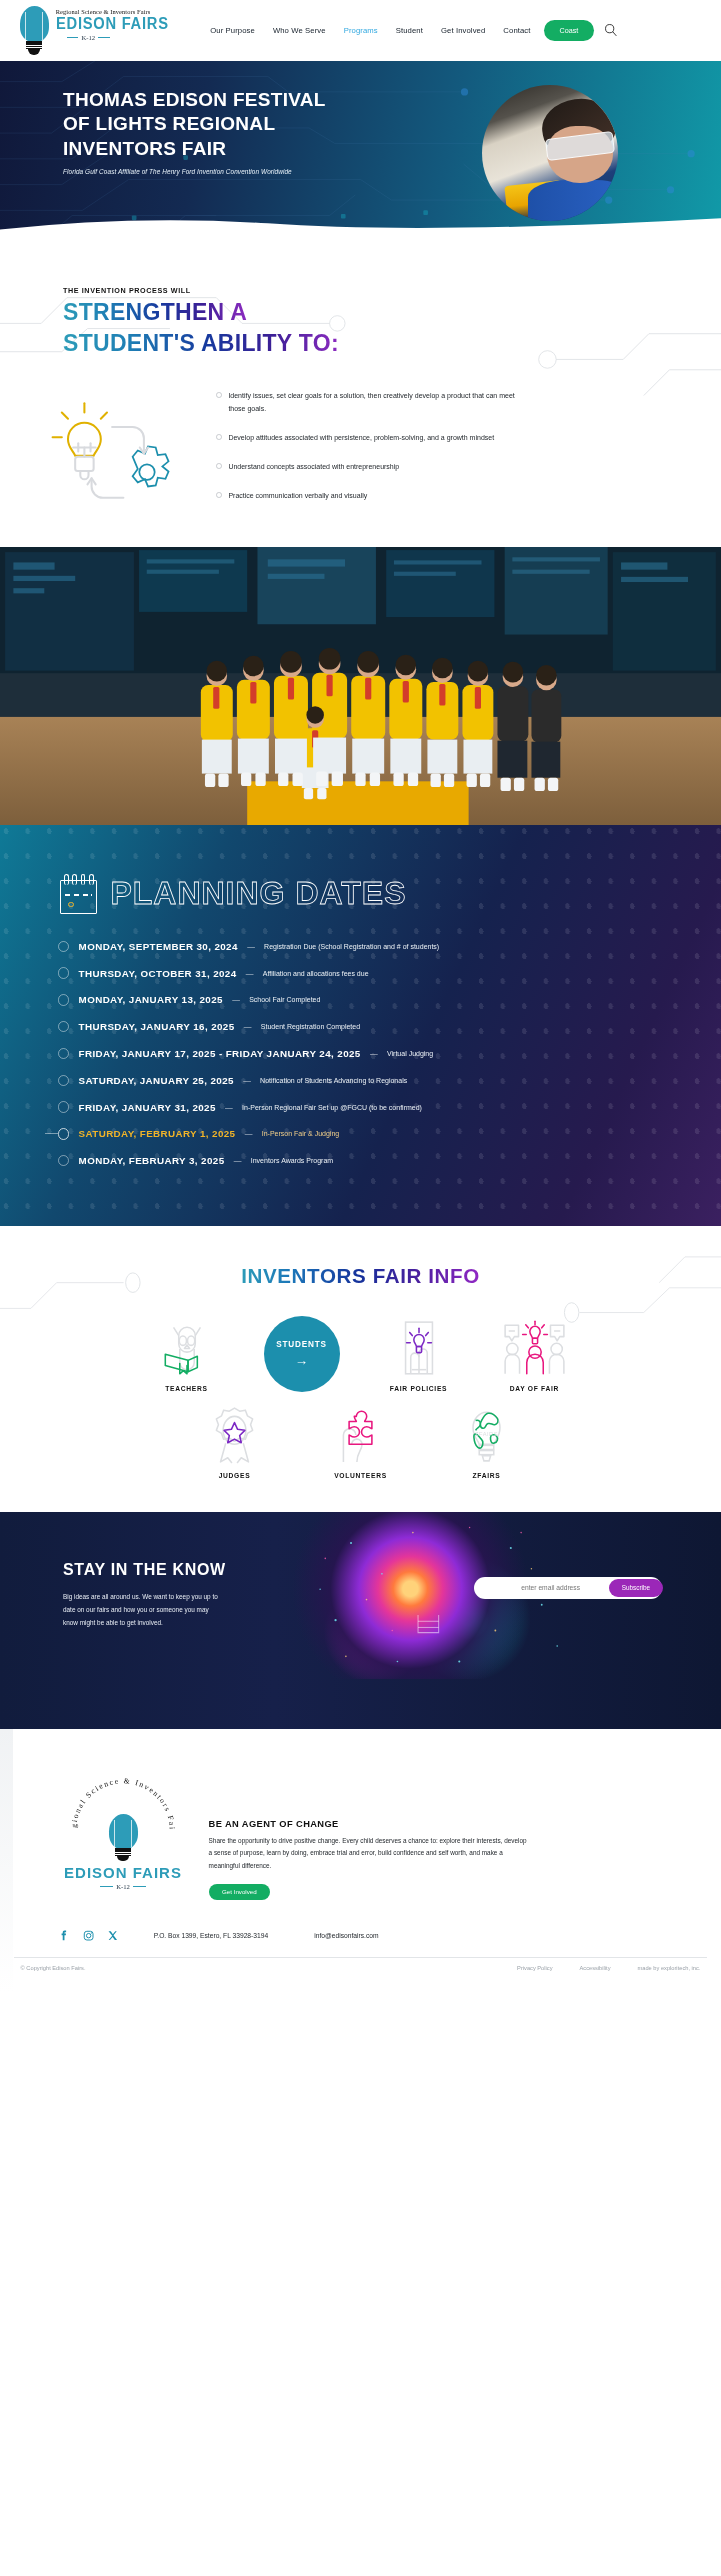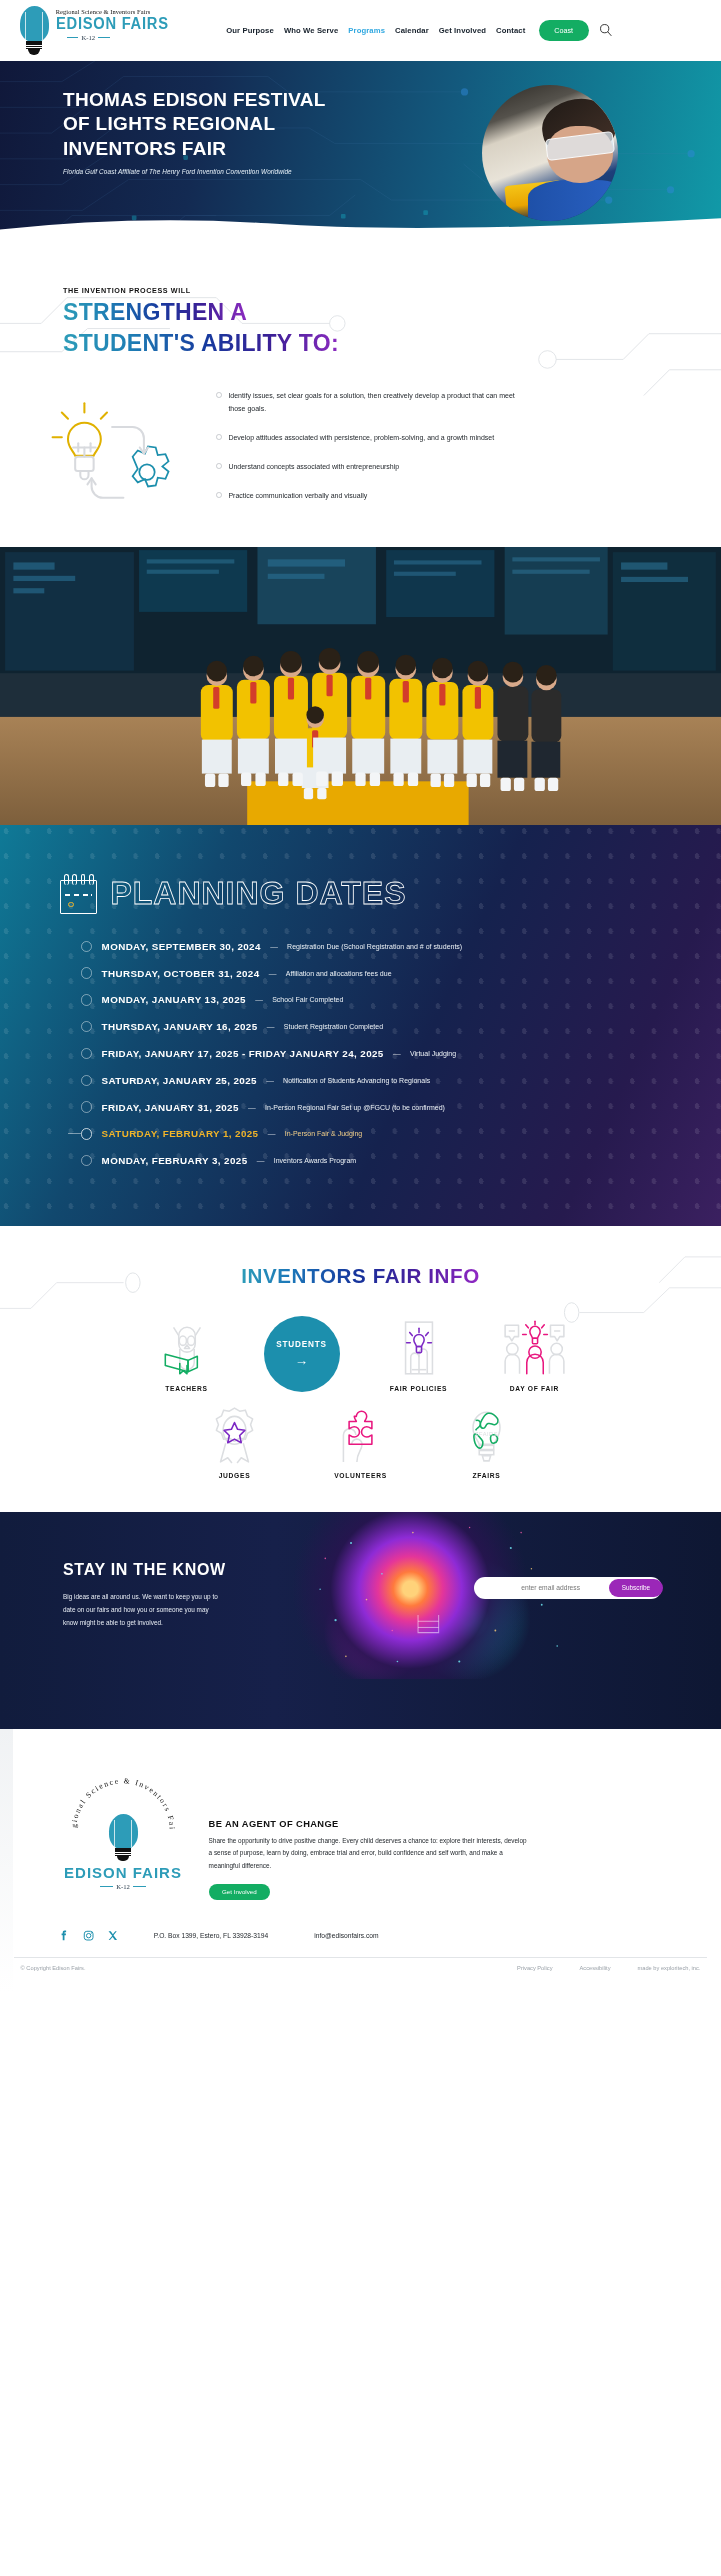--- a/index.html
+++ b/index.html
@@ -43,21 +43,21 @@
   .logo-text .main{
     font-family:"Liberation Sans Narrow","Liberation Sans",sans-serif;
     font-weight:bold; font-size:16px; letter-spacing:0.8px; color:#2d9cb8;
     line-height:1.05; margin-top:0.5px; transform:scaleX(.92); transform-origin:left;
   }
   .logo-text .k12{
     font-family:"Liberation Serif",serif; font-size:6.7px; color:#2d3e4e;
     display:flex; align-items:center; gap:3.1px; margin-top:1.5px; padding-left:11.3px;
   }
   .logo-text .k12 .ln{ width:11.3px; height:1px; background:#2d9cb8; display:inline-block;}
-  nav{ display:flex; align-items:center; gap:10px; margin-left:48px;font-weight:bold; }
+  nav{ display:flex; align-items:center; gap:18px; margin-left:32px; }
   nav a{
     font-family:"Liberation Sans Narrow","Liberation Sans",sans-serif;
     font-size:7.7px; color:#16202b; text-decoration:none; letter-spacing:0.1px; white-space:nowrap;
   }
   nav a.active{ color:#31a8e0; }
   .donate-btn{
     margin-left:13.4px; background:#13ad63; color:#fff; border:none; border-radius:11.3px;
     padding:5.7px 15.5px; font-size:7.2px; font-family:"Liberation Sans Narrow","Liberation Sans",sans-serif;
     cursor:pointer;
   }
@@ -166,21 +166,21 @@
     border:1.3px solid #fff; border-radius:2.6px; border-bottom:none; }
   .cal-icon .dash{ position:absolute; left:5.2px; top:20.6px; width:27px; height:1.3px;
     background:repeating-linear-gradient(90deg,#fff 0 5.2px, transparent 5.2px 8.8px); }
   .cal-icon .mark{ position:absolute; left:8.2px; top:28px; width:5.7px; height:5.7px;
     border:1.3px solid #f0b429; border-radius:50%; }
   .planning h2{
     font-family:"Liberation Sans Narrow","Liberation Sans",sans-serif;
     font-size:32px; letter-spacing:1px; font-weight:bold; text-transform:uppercase;
     color:transparent; -webkit-text-stroke:0.8px #ffffff;
   }
-  .date-list{ margin-top:27px; position:relative; z-index:2; padding-left:81px; }
+  .date-list{ margin-top:27px; position:relative; z-index:2; padding-left:58px; }
   .date-row{ display:flex; align-items:center; gap:9.3px; margin-bottom:15.5px; position:relative; }
   .date-row .circ{
     width:11.3px; height:11.3px; border:0.8px solid rgba(255,255,255,.45); border-radius:50%; flex:none;
   }
   .date-row.current .circ{ border-color:rgba(255,255,255,.75); }
   .date-row.current::before{
     content:""; position:absolute; left:-13.4px; top:5.2px; width:13.4px; height:0.8px;
     background:rgba(255,255,255,.45);
   }
   .date-row .dt{
@@ -338,21 +338,21 @@
           <span>K-12</span>
           <i class="ln"></i>
       </div>
     </div>
   </div>
 
   <nav>
     <a href="#">Our Purpose</a>
     <a href="#">Who We Serve</a>
     <a href="#" class="active">Programs</a>
-    <a href="#">Calendar</a>
+    <a href="#">Student</a>
     <a href="#">Get Involved</a>
     <a href="#">Contact</a>
   </nav>
 
   <button class="donate-btn">Coast</button>
 
   <span class="search-icon">
     <svg width="13.4" height="13.4" viewBox="0 0 26 26">
         <circle cx="11" cy="11" r="8" fill="none" stroke="#111" stroke-width="1.6"></circle>
         <line x1="17" y1="17" x2="24" y2="25" stroke="#111" stroke-width="1.6"></line>

